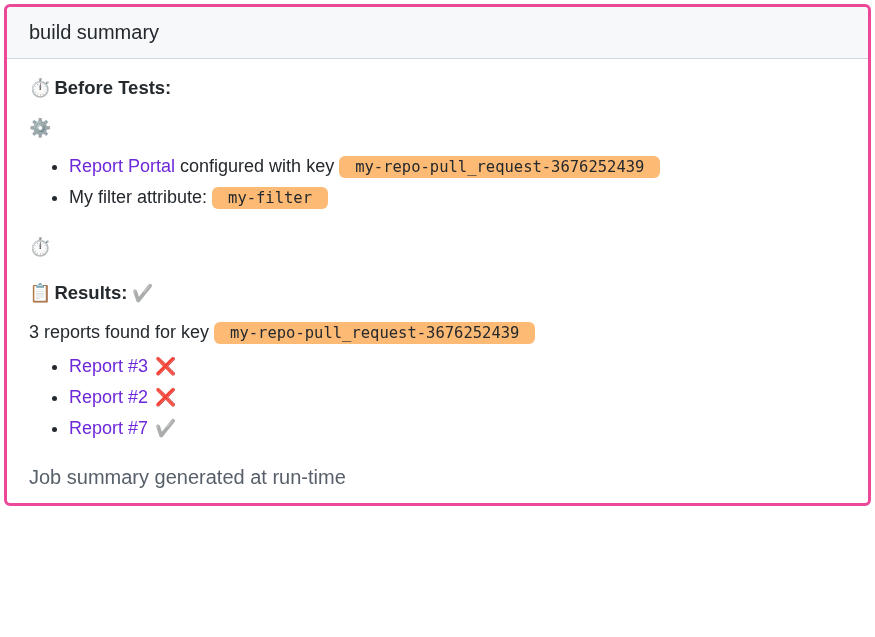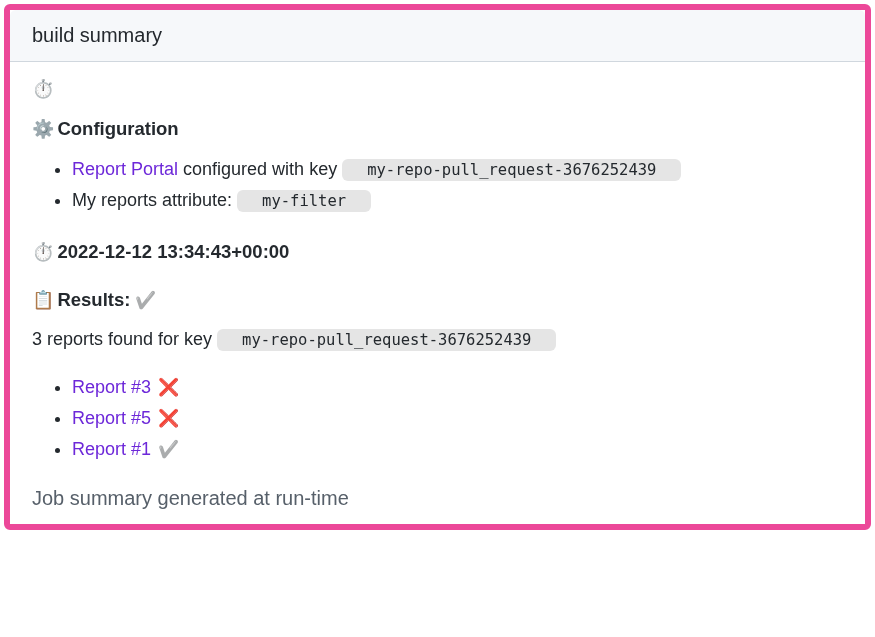--- a/index.html
+++ b/index.html
@@ -3,21 +3,21 @@
   <meta charset="utf-8">
   <style>
     * { box-sizing: border-box; margin: 0; padding: 0; }
     body {
       font-family: -apple-system, BlinkMacSystemFont, "Segoe UI", Helvetica, Arial, sans-serif;
       color: #24292e;
       background: #ffffff;
       width: 875px;
     }
     .panel {
-      border: 6px solid #ec4899;
+      border: 3px solid #ec4899;
       border-radius: 6px;
       margin: 4px;
     }
     .panel-header {
       background: #f6f8fa;
       border-bottom: 1px solid #d0d7de;
       padding: 14px 22px;
       font-size: 20px;
       color: #24292e;
       border-top-left-radius: 6px;
@@ -51,23 +51,23 @@
     }
     ul.bullets li {
       font-size: 18px;
       line-height: 1.7;
     }
     a.link {
       color: #6d28d9;
       text-decoration: none;
     }
     code.inline {
-      background: #e5e5e5;
+      background: #fdba74;
       border-radius: 6px;
-      padding: 2px 25px;
+      padding: 2px 16px;
       font-family: ui-monospace, SFMono-Regular, "SF Mono", Menlo, Consolas, monospace;
       font-size: 15.5px;
       color: #24292e;
     }
     .para {
       font-size: 18px;
       margin-top: 18px;
       margin-bottom: 6px;
     }
     .status-emoji {
@@ -83,62 +83,61 @@
   </style>
 </head>
 <body>
 
 <div class="panel">
   <div class="panel-header">build summary</div>
   <div class="panel-body">
 
     <div class="heading before">
       <span class="icon" style="filter: grayscale(0.6);">⏱️</span>
+      <span>Before Tests: </span>
     </div>
 
     <div class="heading config">
       <span class="icon" style="filter: grayscale(0.7);">⚙️</span>
-      <span>Configuration</span>
     </div>
 
     <ul class="bullets">
       <li>
         <a href="#" class="link">Report Portal</a><span> configured with key </span><code class="inline">my-repo-pull_request-3676252439</code>
       </li>
       <li>
-        <span>My reports attribute: </span><code class="inline">my-filter</code>
+        <span>My filter attribute: </span><code class="inline">my-filter</code>
       </li>
     </ul>
 
     <div class="heading after">
       <span class="icon" style="filter: grayscale(0.6);">⏱️</span>
-      <span>2022-12-12 13:34:43+00:00</span>
     </div>
 
     <div class="heading results">
       <span class="icon" style="filter: grayscale(0.2);">📋</span>
       <span>Results: </span>
       <span class="status-emoji" style="filter: grayscale(0.85); opacity:0.55;">✔️</span>
     </div>
 
     <div class="para">
       <span>3 reports found for key </span><code class="inline">my-repo-pull_request-3676252439</code>
     </div>
 
-    <ul class="bullets" style="margin-top:22px;">
+    <ul class="bullets" style="margin-top:8px;">
       <li>
         <a href="#" class="link">Report #3</a>
         <span class="status-emoji">❌</span>
       </li>
       <li>
-        <a href="#" class="link">Report #5</a>
+        <a href="#" class="link">Report #2</a>
         <span class="status-emoji">❌</span>
       </li>
       <li>
-        <a href="#" class="link">Report #1</a>
+        <a href="#" class="link">Report #7</a>
         <span class="status-emoji" style="filter: grayscale(0.85); opacity:0.55;">✔️</span>
       </li>
     </ul>
 
     <div class="footer-note">Job summary generated at run-time</div>
 
   </div>
 </div>
 
 </body></html>

